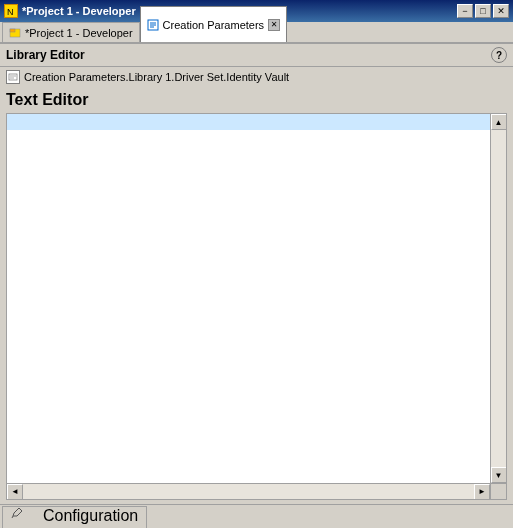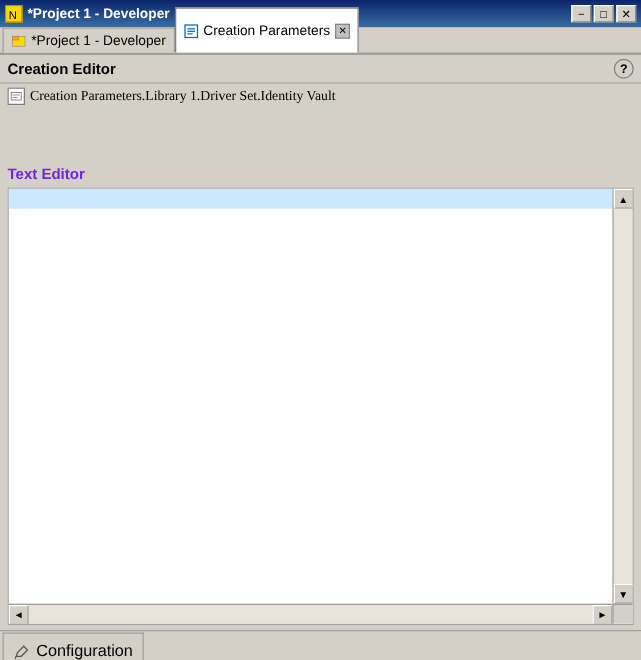--- a/index.html
+++ b/index.html
@@ -162,21 +162,20 @@
       background: #d4d0c8;
     }
 
     
     .breadcrumb {
       display: flex;
       align-items: center;
       padding: 3px 6px;
       background: #d4d0c8;
       gap: 4px;
-      font-family: Liberation Serif, serif;
     }
 
     .breadcrumb-icon {
       width: 14px;
       height: 14px;
       border: 1px solid #808080;
       background: #fff;
       display: flex;
       align-items: center;
       justify-content: center;
@@ -191,25 +190,24 @@
     
     .text-editor-section {
       flex: 1;
       display: flex;
       flex-direction: column;
       padding: 4px 6px;
       overflow: hidden;
     }
 
     .text-editor-title {
-      font-size: 12px;
+      font-size: 16px;
       font-weight: bold;
-      color: #6d28d9;
+      color: #000000;
       margin-bottom: 4px;
-      margin-top: 41px;
     }
 
     
     .editor-container {
       flex: 1;
       border: 1px solid #a0a0a0;
       background: #fff;
       position: relative;
       overflow: hidden;
     }
@@ -313,29 +311,29 @@
       display: flex;
       align-items: flex-end;
       background: #d4d0c8;
       height: 24px;
       padding-left: 2px;
       border-top: 1px solid #a0a0a0;
     }
 
     .bottom-tab {
       display: flex;
-      align-items: flex-end;
+      align-items: flex-start;
       height: 22px;
       padding: 0 8px;
       border: 1px solid #a0a0a0;
       border-bottom: none;
       background: #d4d0c8;
-      font-size: 13px;
-      cursor: pointer;
-      gap: 6px;
+      font-size: 16px;
+      cursor: pointer;
+      gap: 20px;
       color: #000;
     }
 
     .bottom-tab.active {
       background: #d4d0c8;
     }
 
     .pencil-icon {
       width: 12px;
       height: 12px;
@@ -393,21 +391,21 @@
       </svg>
     </div>
     <span>Creation Parameters</span>
     <div class="tab-close">✕</div>
   </div>
 </div>
 
 <div class="main-content">
 
   <div class="resource-editor-header">
-    <span class="resource-editor-title">Creation Editor</span>
+    <span class="resource-editor-title">Library Editor</span>
     <div class="help-icon">?</div>
   </div>
 
   <div class="breadcrumb">
     <div class="breadcrumb-icon">
       <svg width="10" height="10" viewBox="0 0 10 10">
         <rect x="1" y="2" width="8" height="6" fill="#fff" stroke="#888" stroke-width="0.8"></rect>
         <line x1="2" y1="4" x2="8" y2="4" stroke="#888" stroke-width="0.7"></line>
         <line x1="2" y1="6" x2="6" y2="6" stroke="#888" stroke-width="0.7"></line>
       </svg>

